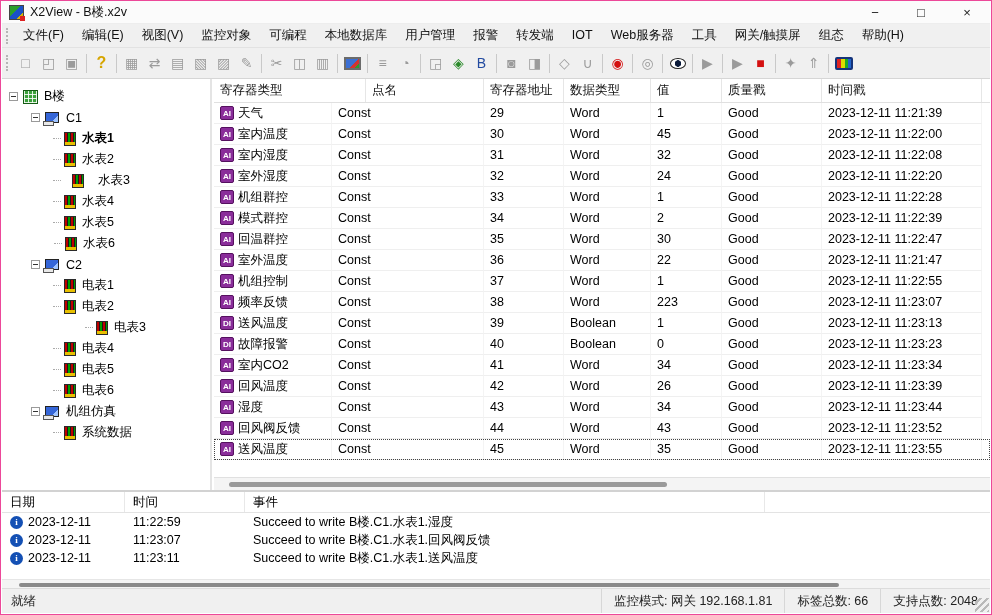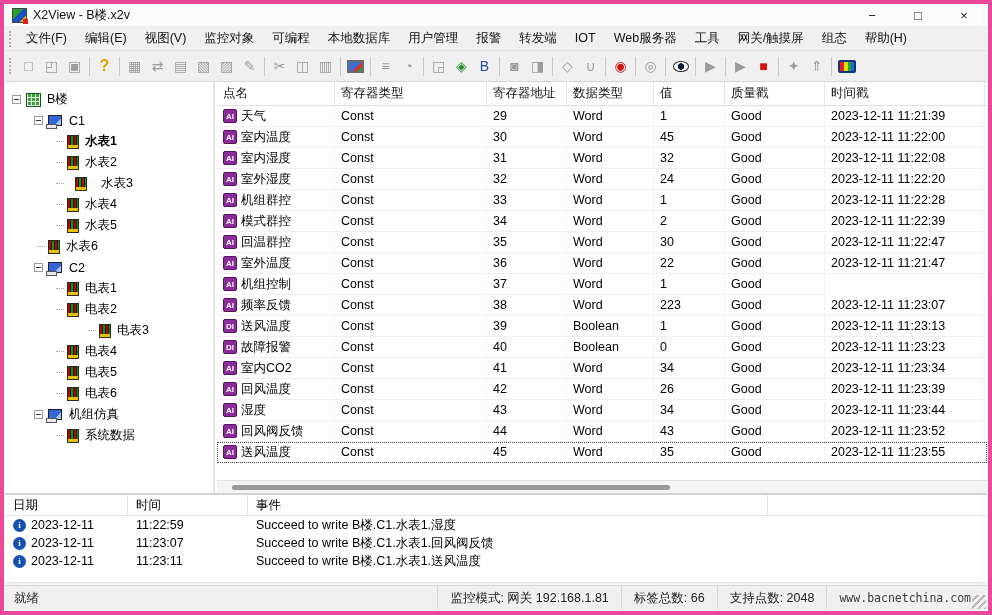--- a/index.html
+++ b/index.html
@@ -1,18 +1,18 @@
 <!DOCTYPE html>
 <html><head>
 <meta charset="utf-8">
 <style>
   * { box-sizing: border-box; margin: 0; padding: 0; }
   html,body { background:#cfcfcf; }
   body { font-family: "Liberation Sans", sans-serif; }
-  .win { position:relative; width:992px; height:615px; background:#fff; border:4px solid #ec4899; overflow:hidden; }
+  .win { position:relative; width:992px; height:615px; background:#fff; border:1px solid #ec4899; overflow:hidden; }
 
   
   .titlebar { position:absolute; left:1px; right:1px; top:0; height:23px; background:#fbfbfb; display:flex; align-items:center; border-bottom:1px solid #ededed; }
   .appicon { width:15px; height:15px; margin:0 6px 0 7px; position:relative; background:linear-gradient(135deg,#2c9e2c 0 40%, #1b51c8 40% 75%, #d6b400 75%); border:1px solid #444; }
   .appicon::after { content:""; position:absolute; right:-2px; bottom:-2px; width:5px; height:5px; background:#d22; }
   .title { font-size:12.5px; color:#111; }
   .wincontrols { margin-left:auto; display:flex; height:100%; }
   .wc { width:46px; height:100%; display:flex; align-items:center; justify-content:center; font-size:13px; color:#222; cursor:default; }
 
   
@@ -192,21 +192,21 @@
       <div class="tree-row" style="padding-left: 51px;">
         <span class="stub"></span>
         <span class="i-device"></span>
         <span>水表4</span>
       </div>
       <div class="tree-row" style="padding-left: 51px;">
         <span class="stub"></span>
         <span class="i-device"></span>
         <span>水表5</span>
       </div>
-      <div class="tree-row" style="padding-left: 32px;">
+      <div class="tree-row" style="padding-left: 52px;">
         <span class="stub"></span>
         <span class="i-device"></span>
         <span>水表6</span>
       </div>
       <div class="tree-row" style="padding-left: 29px;">
         <span class="expander"></span>
         <span class="i-station"></span>
         <span>C2</span>
       </div>
       <div class="tree-row" style="padding-left: 51px;">
@@ -246,22 +246,22 @@
       </div>
       <div class="tree-row" style="padding-left: 51px;">
         <span class="stub"></span>
         <span class="i-device"></span>
         <span>系统数据</span>
       </div>
     </div>
 
   <div class="tablearea">
     <div class="thead">
+        <span class="th" style="width: 152px;">寄存器类型</span>
         <span class="th" style="width: 118px;">点名</span>
-        <span class="th" style="width: 152px;">寄存器类型</span>
         <span class="th" style="width: 80px;">寄存器地址</span>
         <span class="th" style="width: 87px;">数据类型</span>
         <span class="th" style="width: 71px;">值</span>
         <span class="th" style="width: 100px;">质量戳</span>
         <span class="th" style="width: 160px;">时间戳</span>
       </div>
     <div class="tbody">
         <div class="trow">
           <span class="td" style="width: 118px;">
             <span class="pchip">AI</span>
@@ -361,20 +361,21 @@
         <div class="trow">
           <span class="td" style="width: 118px;">
             <span class="pchip">AI</span>
             <span>机组控制</span>
           </span>
           <span class="td" style="width: 152px;">Const</span>
           <span class="td" style="width: 80px;">37</span>
           <span class="td" style="width: 87px;">Word</span>
           <span class="td" style="width: 71px;">1</span>
           <span class="td" style="width: 100px;">Good</span>
+          <span class="td" style="width: 160px;">2023-12-11 11:22:55</span>
         </div>
         <div class="trow">
           <span class="td" style="width: 118px;">
             <span class="pchip">AI</span>
             <span>频率反馈</span>
           </span>
           <span class="td" style="width: 152px;">Const</span>
           <span class="td" style="width: 80px;">38</span>
           <span class="td" style="width: 87px;">Word</span>
           <span class="td" style="width: 71px;">223</span>
@@ -506,17 +507,16 @@
     <div class="hscroll2">
       <div class="hthumb2" style="left:17px;width:820px;"></div>
     </div>
   </div>
 
   <div class="statusbar">
     <span class="ready">就绪</span>
     <span class="seg">监控模式: 网关 192.168.1.81</span>
       <span class="seg">标签总数: 66</span>
       <span class="seg">支持点数: 2048</span>
-      <span class="seg seg-web">www.bacnetchina.com</span>
       <span class="gripcorner"></span>
   </div>
 
 </div>
 
 </body></html>

